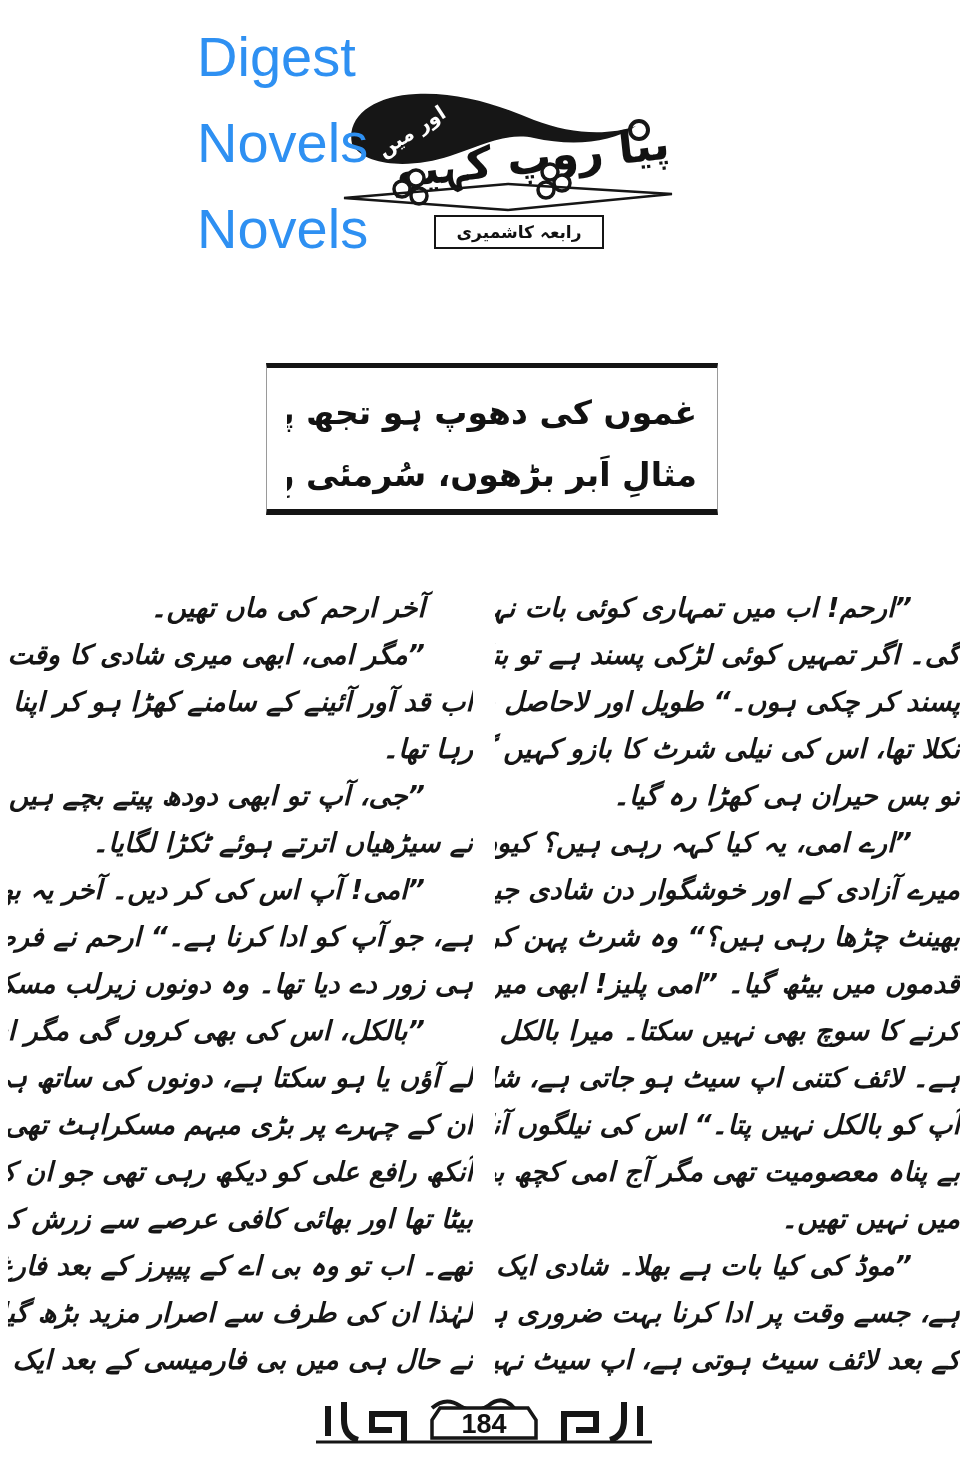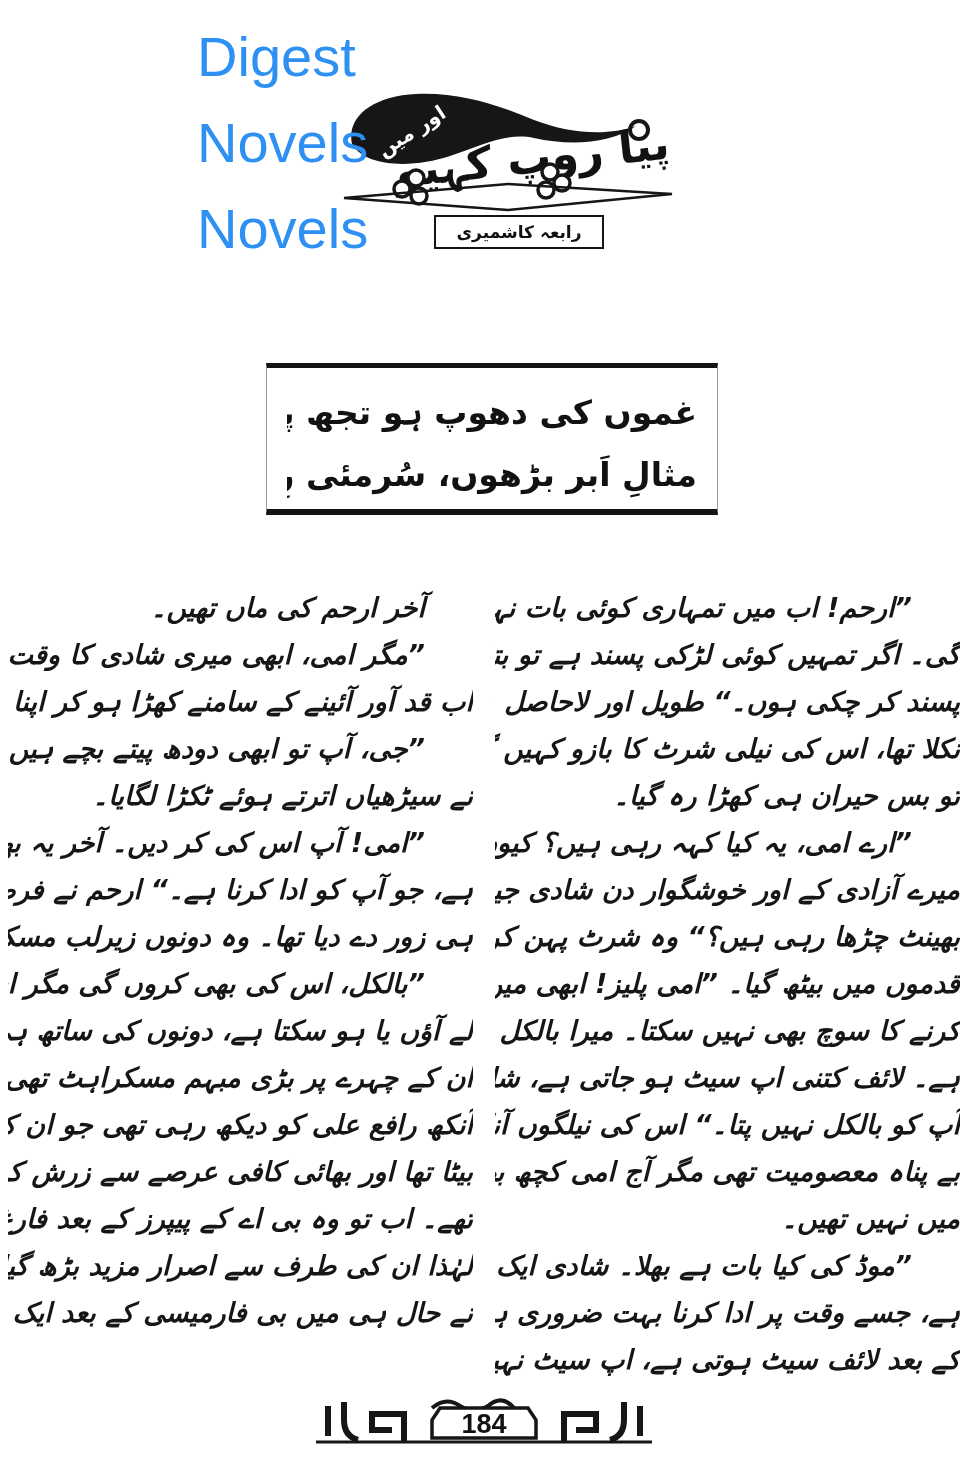--- a/index.html
+++ b/index.html
@@ -91,20 +91,21 @@
       <div class="tline">بے پناہ معصومیت تھی مگر آج امی کچھ بھی سننے کے موڈ</div>
       <div class="tline">میں نہیں تھیں۔</div>
       <div class="tline indent">”موڈ کی کیا بات ہے بھلا۔ شادی ایک اہم فریضہ</div>
       <div class="tline">ہے، جسے وقت پر ادا کرنا بہت ضروری ہے اور شادی</div>
       <div class="tline">کے بعد لائف سیٹ ہوتی ہے، اپ سیٹ نہیں۔“ وہ بھی</div>
     </div>
     <div class="col">
       <div class="tline indent">آخر ارحم کی ماں تھیں۔</div>
       <div class="tline indent">”مگر امی، ابھی میری شادی کا وقت نہیں آیا۔“ وہ</div>
       <div class="tline">اب قد آور آئینے کے سامنے کھڑا ہو کر اپنا جائزہ لے</div>
+      <div class="tline">رہا تھا۔</div>
       <div class="tline indent">”جی، آپ تو ابھی دودھ پیتے بچے ہیں۔“ زرش</div>
       <div class="tline">نے سیڑھیاں اترتے ہوئے ٹکڑا لگایا۔</div>
       <div class="tline indent">”امی! آپ اس کی کر دیں۔ آخر یہ بھی تو فرض</div>
       <div class="tline">ہے، جو آپ کو ادا کرنا ہے۔“ ارحم نے فرض پر کچھ زیادہ</div>
       <div class="tline">ہی زور دے دیا تھا۔ وہ دونوں زیرلب مسکرا دیں۔</div>
       <div class="tline indent">”بالکل، اس کی بھی کروں گی مگر اس سے پہلے بہو</div>
       <div class="tline">لے آؤں یا ہو سکتا ہے، دونوں کی ساتھ ہی کر دوں۔“</div>
       <div class="tline">ان کے چہرے پر بڑی مبہم مسکراہٹ تھی اور تصور کی</div>
       <div class="tline">آنکھ رافع علی کو دیکھ رہی تھی جو ان کے بڑے بھائی کا</div>
       <div class="tline">بیٹا تھا اور بھائی کافی عرصے سے زرش کے طلب گار</div>

